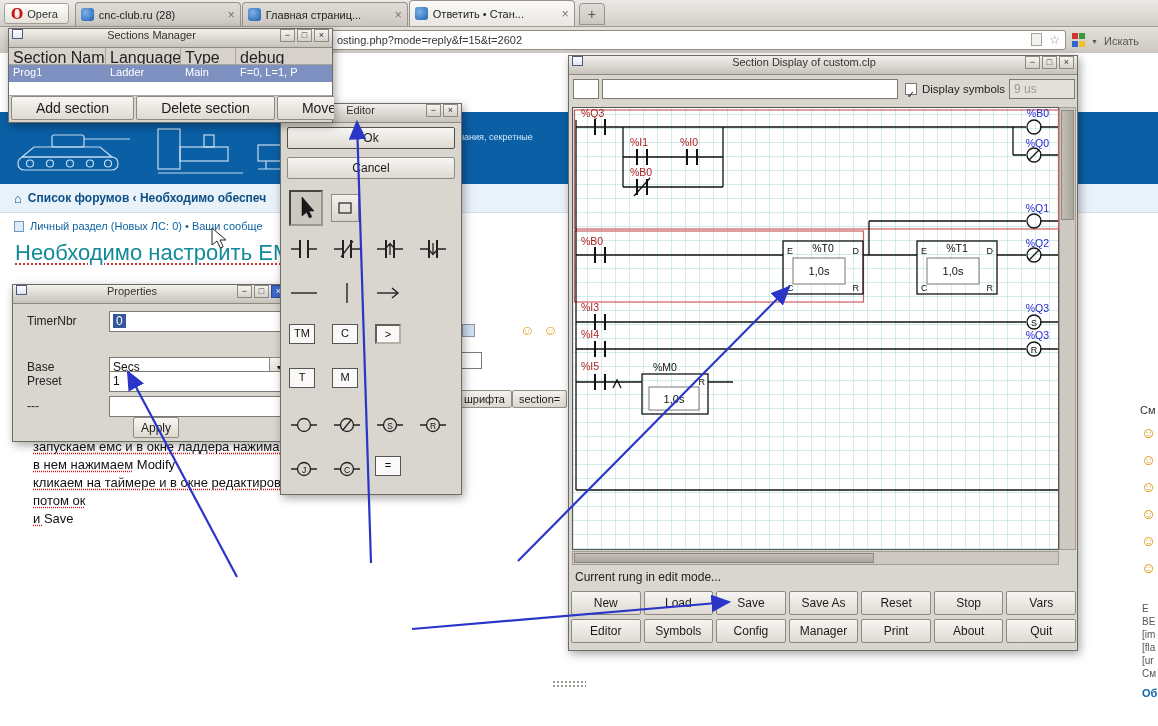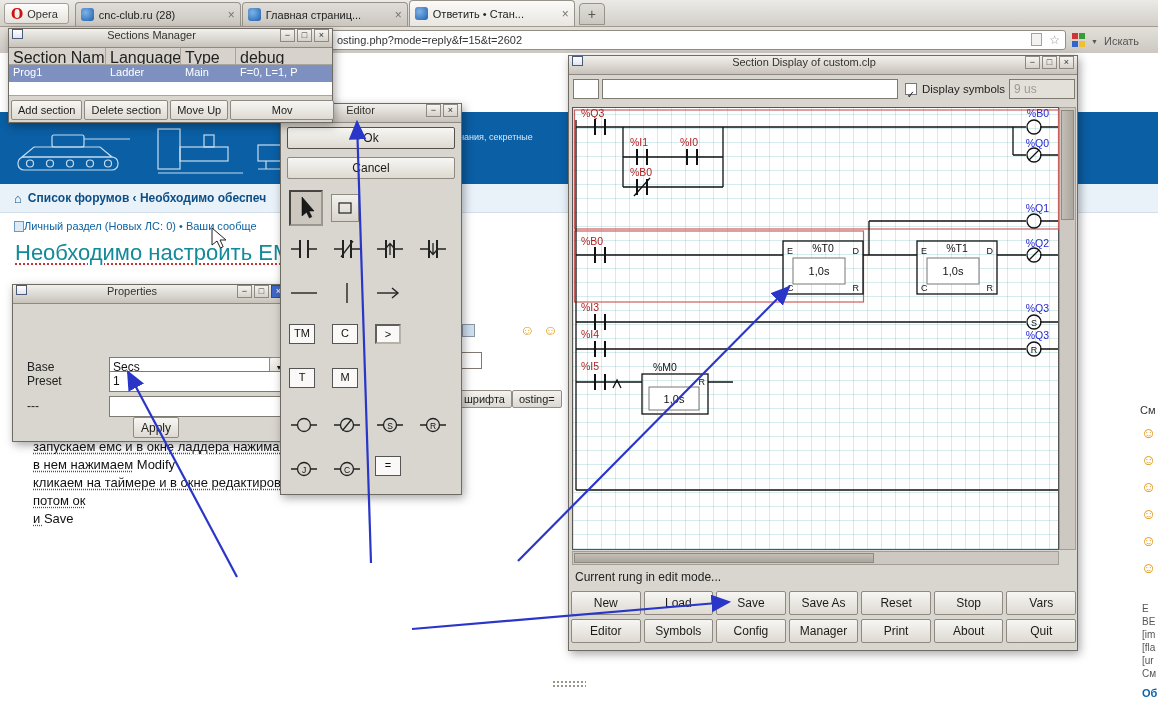--- a/index.html
+++ b/index.html
@@ -26,21 +26,21 @@
   .sdial div { width:6px; height:6px; }
   .ddarrow { position:absolute; font-size:7px; color:#555; }
   .search-label { position:absolute; left:1104px; top:35px; font-size:11px; color:#555; }
 
   
   .page { position:absolute; inset:0; z-index:1; background:#fff; }
   .banner { position:absolute; left:0; top:112px; width:1158px; height:72px; background:#0a5fa5; overflow:hidden; }
   .banner-caption { position:absolute; left:455px; top:20px; font-size:9px; color:#d7e9f8; }
   .crumbbar { position:absolute; left:0; top:184px; width:1158px; height:29px; background:#e9f1f9; border-bottom:1px solid #d2dfeb; font-size:12px; font-weight:bold; color:#0c4f87; display:flex; align-items:center; padding-left:14px; gap:6px; }
   .homeicon { font-size:13px; color:#0c4f87; }
-  .userbar { position:absolute; left:14px; top:220px; font-size:11px; color:#0e63a0; display:flex; align-items:center; }
+  .userbar { position:absolute; left:14px; top:220px; font-size:11px; color:#0e63a0; display:flex; gap:6px; align-items:center; }
   .ubicon { width:10px; height:11px; border:1px solid #7099c0; background:#dcebf7; }
   .topic-title { position:absolute; left:15px; top:240px; font-size:22px; color:#128a9a;
     text-decoration-line:underline; text-decoration-style:dotted; text-decoration-color:#d03030; text-underline-offset:3px; }
   .tb-smilies { position:absolute; left:520px; top:322px; display:flex; gap:9px; font-size:14px; color:#e08d00; }
   .tb-sq { position:absolute; left:462px; top:324px; width:13px; height:13px; border:1px solid #8a95a5; background:#cfe0f0; }
   .tb-input { position:absolute; left:460px; top:352px; width:22px; height:17px; background:#fff; border:1px solid #888; }
   .tb-btn { position:absolute; top:390px; height:18px; font-size:11px; padding:1px 6px; background:linear-gradient(#f4f2ee,#dcd8d1); border:1px solid #938e85; border-radius:2px; color:#222; }
   .msg { position:absolute; left:33px; top:438px; width:1020px; font-size:13px; color:#111; line-height:18px; }
   .msg .sp { text-decoration-line:underline; text-decoration-style:dotted; text-decoration-color:#e01010; text-underline-offset:2px; }
   .side-sm-label { position:absolute; left:1140px; top:404px; font-size:11px; color:#333; }
@@ -61,21 +61,21 @@
   .gbtn { background:linear-gradient(#f7f6f3,#dedad2); border:1px solid #8f8a81; border-radius:2px; font-size:12px; color:#1d1b18; text-align:center; font-family:inherit; }
   .ginput { background:#fff; border:1px solid #7e7a72; font-size:12px; color:#111; }
 
   
   .sm-table { background:#fff; height:48px; border-bottom:1px solid #a9a49c; overflow:hidden; }
   .sm-hrow { display:flex; height:17px; background:#d7d3cc; border-bottom:1px solid #a9a49c; font-size:16px; color:#222; }
   .sm-hrow > div { padding:1px 4px; border-right:1px solid #a9a49c; overflow:hidden; white-space:nowrap; }
   .sm-row { display:flex; height:17px; background:#7d90c0; color:#fff; font-size:11px; }
   .sm-row > div { padding:1px 4px; overflow:hidden; white-space:nowrap; }
   .sm-btns { position:absolute; left:2px; bottom:2px; display:flex; gap:2px; width:323px; overflow:hidden; }
-  .sm-btns .gbtn { font-size:11px; padding:3px 6px; white-space:nowrap; }
+  .sm-btns .gbtn { font-size:14px; padding:3px 24px; white-space:nowrap; }
 
   
   .prop-row { position:absolute; left:0; width:100%; height:22px; }
   .plabel { position:absolute; left:14px; top:3px; font-size:12px; color:#222; }
   .pinput { position:absolute; left:96px; top:0; width:180px; height:21px; padding:2px 3px; }
   .selchip { background:#35589c; color:#fff; padding:0 3px; }
   .combo-btn { position:absolute; left:256px; top:0; width:20px; height:21px; font-size:7px; line-height:19px; }
 
   
   .toolbtn { position:absolute; background:linear-gradient(#f3f1ed,#d9d5cd); border:1px solid #8f8a81; }
@@ -144,21 +144,21 @@
   <div class="topic-title">Необходимо настроить EMC</div>
 
   <span class="tb-sq"></span>
   <div class="tb-smilies">
     <span>☺</span>
     <span>☺</span>
     <span>☺</span>
   </div>
   <span class="tb-input ginput"></span>
   <button class="tb-btn" style="left:457px">шрифта</button>
-  <button class="tb-btn" style="left:512px">osting=</button>
+  <button class="tb-btn" style="left:512px">section=</button>
 
   <div class="msg" id="msg-lines">
       <div><span class="sp">запускаем емс и в окне ладдера нажимае</span></div>
       <div><span class="sp">в нем нажимаем</span><span> Modify</span></div>
       <div><span class="sp">кликаем на таймере и в окне редактирован</span></div>
       <div><span class="sp">потом ок</span></div>
       <div><span class="sp">и </span><span>Save</span></div>
     </div>
 
   <div class="side-sm-label">См</div>
@@ -258,20 +258,24 @@
 
 <div class="win" style="left:12px; top:284px; width:278px; height:158px; z-index:12">
   <div class="tbar">
     <div class="ticon"></div>
     <div class="ttl">Properties</div>
     <div class="wbtns">
       <div class="wbtn">−</div>
       <div class="wbtn">□</div>
       <div class="wbtn blue">×</div>
     </div>
+  </div>
+  <div class="prop-row" style="top:26px">
+    <span class="plabel">TimerNbr</span>
+    <div class="ginput pinput"><span class="selchip">0</span></div>
   </div>
   <div class="prop-row" style="top:72px">
     <span class="plabel">Base</span>
     <div class="ginput pinput" style="width:184px"><span>Secs</span></div>
     <div class="gbtn combo-btn">▼</div>
   </div>
   <div class="prop-row" style="top:86px">
     <span class="plabel">Preset</span>
     <div class="ginput pinput"><span>1</span></div>
   </div>

